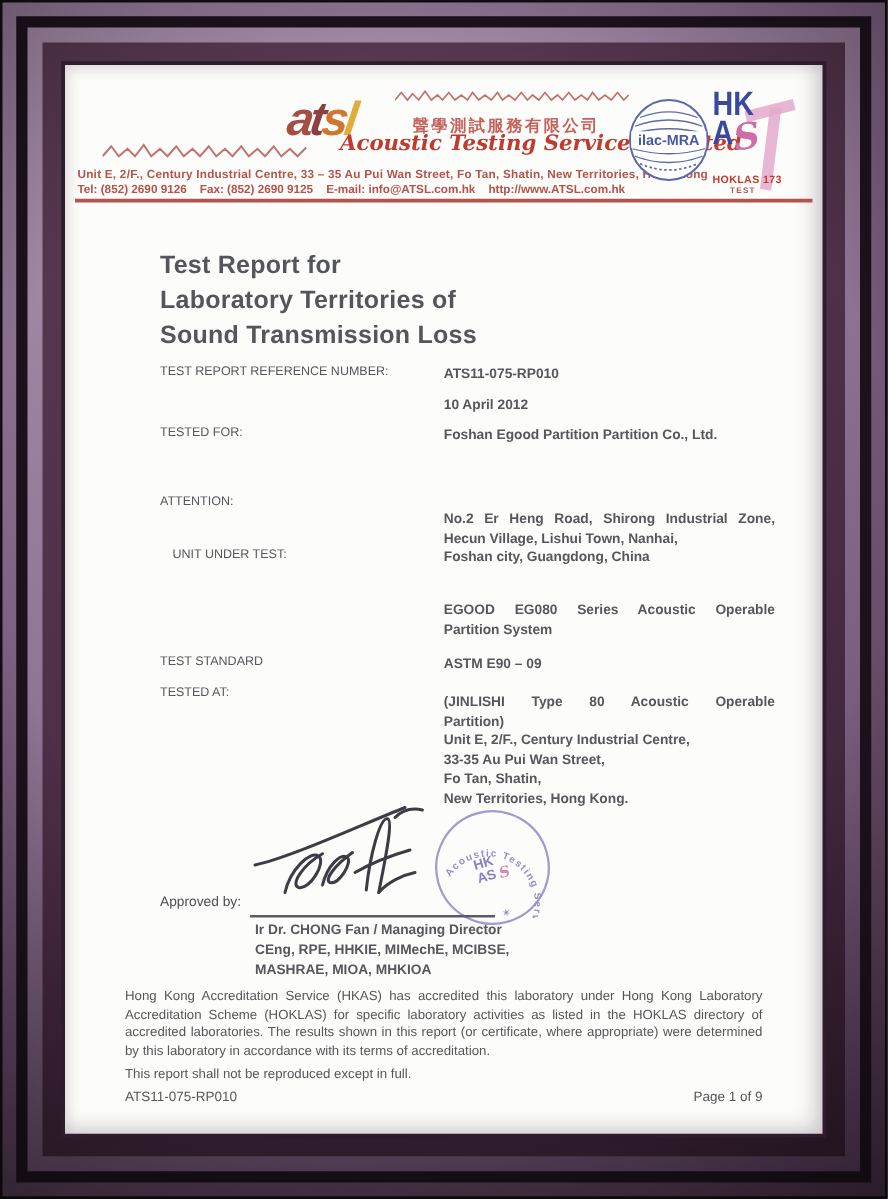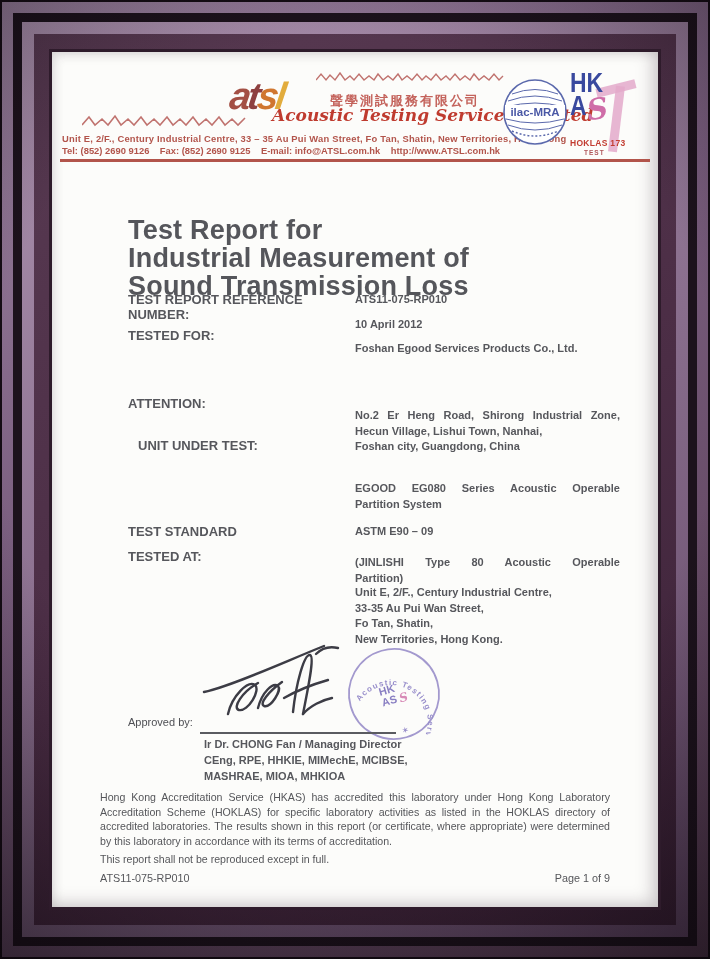--- a/index.html
+++ b/index.html
@@ -35,22 +35,22 @@
   .hkas-blue { position:absolute; left:0; top:0; font-size:27px; line-height:23px; font-weight:bold;
                color:#39499e; transform:scaleX(.85); transform-origin:left top; letter-spacing:0; }
   .hkas-pinkbar-h { position:absolute; left:26px; top:12px; width:40px; height:9px; background:#e3a9ca; opacity:.85; transform:rotate(-14deg); }
   .hkas-pinkbar-v { position:absolute; left:42px; top:14px; width:9px;  height:66px; background:#e3a9ca; opacity:.85; transform:rotate(7deg); }
   .hkas-s { position:absolute; left:17px; top:20px; font-family:"DejaVu Serif", serif; font-style:italic;
             font-weight:bold; font-size:29px; color:#cf6da8; transform:rotate(-8deg); }
   .hkas-hoklas { position:absolute; left:0; top:66px; font-size:8.5px; font-weight:bold; color:#c23c31; letter-spacing:.3px; }
   .hkas-test   { position:absolute; left:14px; top:77px; font-size:6.5px; font-weight:bold; color:#b0575a; letter-spacing:1px; }
 
   
-  .title { left:76px; top:146px; font-size:27px; font-weight:bold; color:#55565b; line-height:28px; letter-spacing:.2px;margin-top:18px; }
-  .lbl { left:76px; width:230px; font-size:13px; font-weight:bold; color:#56575c; }
+  .title { left:76px; top:146px; font-size:20px; font-weight:bold; color:#55565b; line-height:28px; letter-spacing:.2px; }
+  .lbl { left:76px; width:230px; font-size:10px; font-weight:normal; color:#56575c; }
   .val { left:303px; width:265px; font-size:11px; font-weight:bold; color:#56575c; line-height:15.5px; }
   .stretch { text-align:justify; text-align-last:justify;margin-top:43px; }
 
   
   .approved { left:76px; top:664px; font-size:11px; color:#4e4f54; }
   .sig-svg  { left:146px; top:588px; width:176px; height:96px; }
   .stamp    { left:294px; top:594px; width:96px; height:96px; transform:rotate(-16deg); opacity:.9; }
   .sig-line { left:148px; top:680px; width:196px; height:2px; background:#5a5b60; }
   .sig-name { left:152px; top:684px; font-size:11px; font-weight:bold; color:#56575c; line-height:16px; }
 
@@ -106,31 +106,31 @@
       <div class="hkas-pinkbar-h"></div>
       <div class="hkas-pinkbar-v"></div>
       <div class="hkas-blue"><span>HK</span><br><span>A</span></div>
       <div class="hkas-s">S</div>
       <div class="hkas-hoklas">HOKLAS 173</div>
       <div class="hkas-test">TEST</div>
     </div>
 
     <div class="abs title">
       <div>Test Report for</div>
-      <div>Industrial Measurement of</div>
+      <div>Laboratory Territories of</div>
       <div>Sound Transmission Loss</div>
     </div>
 
     <div class="abs lbl" style="top:240px;">TEST REPORT REFERENCE NUMBER:</div>
     <div class="abs val" style="top:240px;">ATS11-075-RP010</div>
 
     <div class="abs val" style="top:265px;">10 April 2012</div>
 
-    <div class="abs lbl" style="top:276px;">TESTED FOR:</div>
-    <div class="abs val" style="top:289px;">Foshan Egood Services Products Co., Ltd.</div>
+    <div class="abs lbl" style="top:289px;">TESTED FOR:</div>
+    <div class="abs val" style="top:289px;">Foshan Egood Partition Partition Co., Ltd.</div>
     <div class="abs val" style="top:313px;">
       <div class="stretch">No.2 Er Heng Road, Shirong Industrial Zone,</div>
       <div>Hecun Village, Lishui Town, Nanhai,</div>
       <div>Foshan city, Guangdong, China</div>
     </div>
 
     <div class="abs lbl" style="top:344px;">ATTENTION:</div>
 
     <div class="abs lbl" style="top:386px;margin-left:10px;">UNIT UNDER TEST:</div>
     <div class="abs val" style="top:386px;">

